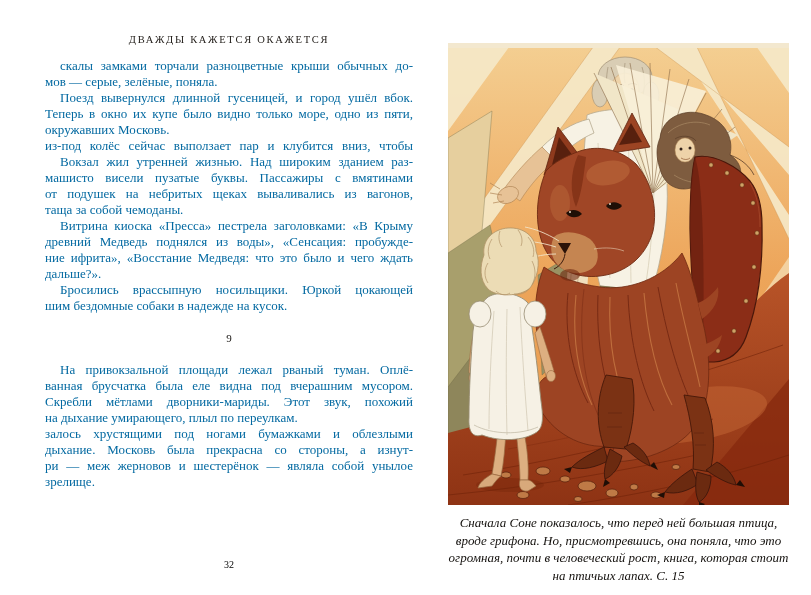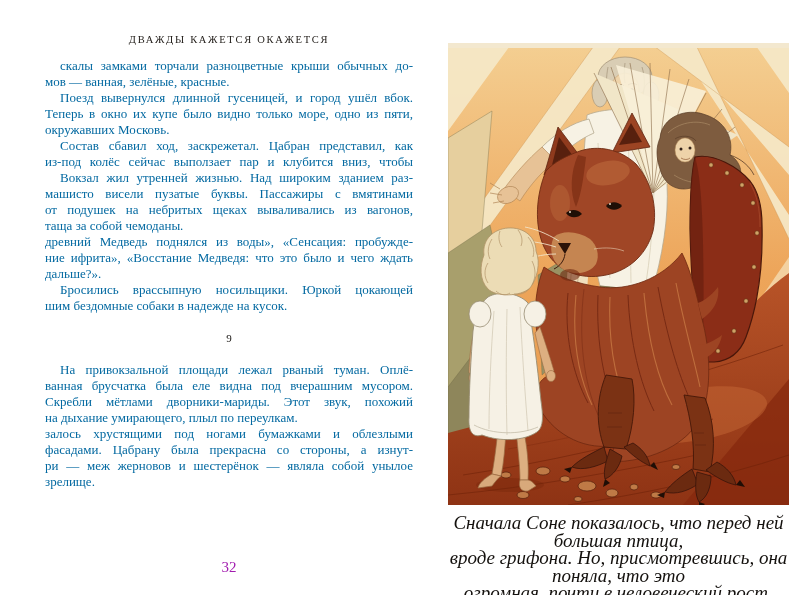--- a/index.html
+++ b/index.html
@@ -23,64 +23,64 @@
     color:#0369a1;
   }
   .line.fill{text-align-last:justify;-moz-text-align-last:justify;}
   .line.indent{text-indent:15px;}
   .section-break{
     height:48px;line-height:48px;text-align:center;
     font-size:11px;color:#1b1815;
   }
   .page-number{
     position:absolute;top:550px;left:0;width:100%;
-    text-align:center;font-size:15px;color:#a21caf;
+    text-align:center;font-size:10px;color:#000000;
   }
   
   .illustration{
     position:absolute;left:448px;top:43px;width:341px;height:462px;
     display:block;
   }
   .caption{position:absolute;left:440px;top:514px;width:357px;}
   .caption-line{
-    font-style:italic;font-size:19px;line-height:17.6px;
+    font-style:italic;font-size:13px;line-height:17.6px;
     text-align:center;color:#14110e;
   }
 </style>
 </head>
 <body style="--page-bg: #ffffff; --text-color: #1c1c1c;">
 
 <div class="spread">
 
   <div class="page page-left">
     <div class="running-header">ДВАЖДЫ КАЖЕТСЯ ОКАЖЕТСЯ</div>
     <div class="body-text">
         <div class="line indent fill">скалы замками торчали разноцветные крыши обычных до-</div>
-        <div class="line">мов — ванная, зелёные, красные.</div>
+        <div class="line">мов — серые, зелёные, поняла.</div>
         <div class="line indent fill">Поезд вывернулся длинной гусеницей, и город ушёл вбок.</div>
         <div class="line fill">Теперь в окно их купе было видно только море, одно из пяти,</div>
         <div class="line">окружавших Московь.</div>
-        <div class="line indent fill">Состав сбавил ход, заскрежетал. Цабран представил, как</div>
         <div class="line fill">из-под колёс сейчас выползает пар и клубится вниз, чтобы</div>
         <div class="line indent fill">Вокзал жил утренней жизнью. Над широким зданием раз-</div>
         <div class="line fill">машисто висели пузатые буквы. Пассажиры с вмятинами</div>
         <div class="line fill">от подушек на небритых щеках вываливались из вагонов,</div>
         <div class="line">таща за собой чемоданы.</div>
+        <div class="line indent fill">Витрина киоска «Пресса» пестрела заголовками: «В Крыму</div>
         <div class="line fill">древний Медведь поднялся из воды», «Сенсация: пробужде-</div>
         <div class="line fill">ние ифрита», «Восстание Медведя: что это было и чего ждать</div>
         <div class="line">дальше?».</div>
         <div class="line indent fill">Бросились врассыпную носильщики. Юркой цокающей</div>
         <div class="line">шим бездомные собаки в надежде на кусок.</div>
         <div class="section-break">9</div>
         <div class="line indent fill">На привокзальной площади лежал рваный туман. Оплё-</div>
         <div class="line fill">ванная брусчатка была еле видна под вчерашним мусором.</div>
         <div class="line fill">Скребли мётлами дворники-мариды. Этот звук, похожий</div>
         <div class="line">на дыхание умирающего, плыл по переулкам.</div>
         <div class="line fill">залось хрустящими под ногами бумажками и облезлыми</div>
-        <div class="line fill">фасадами. Цабрану была прекрасна со стороны, а изнут-</div>
+        <div class="line fill">дыхание. Московь была прекрасна со стороны, а изнут-</div>
         <div class="line fill">ри — меж жерновов и шестерёнок — являла собой унылое</div>
         <div class="line">зрелище.</div>
       </div>
     <div class="page-number">32</div>
   </div>
 
   <div class="page page-right">
     <svg class="illustration" viewBox="0 0 341 462" role="img" aria-label="Девочка в белом платье и юноша смотрят на огромную книгу на птичьих лапах с кошачьей головой">
       <defs>
         <linearGradient id="skyGrad" x1="0" y1="0" x2="0" y2="1">

